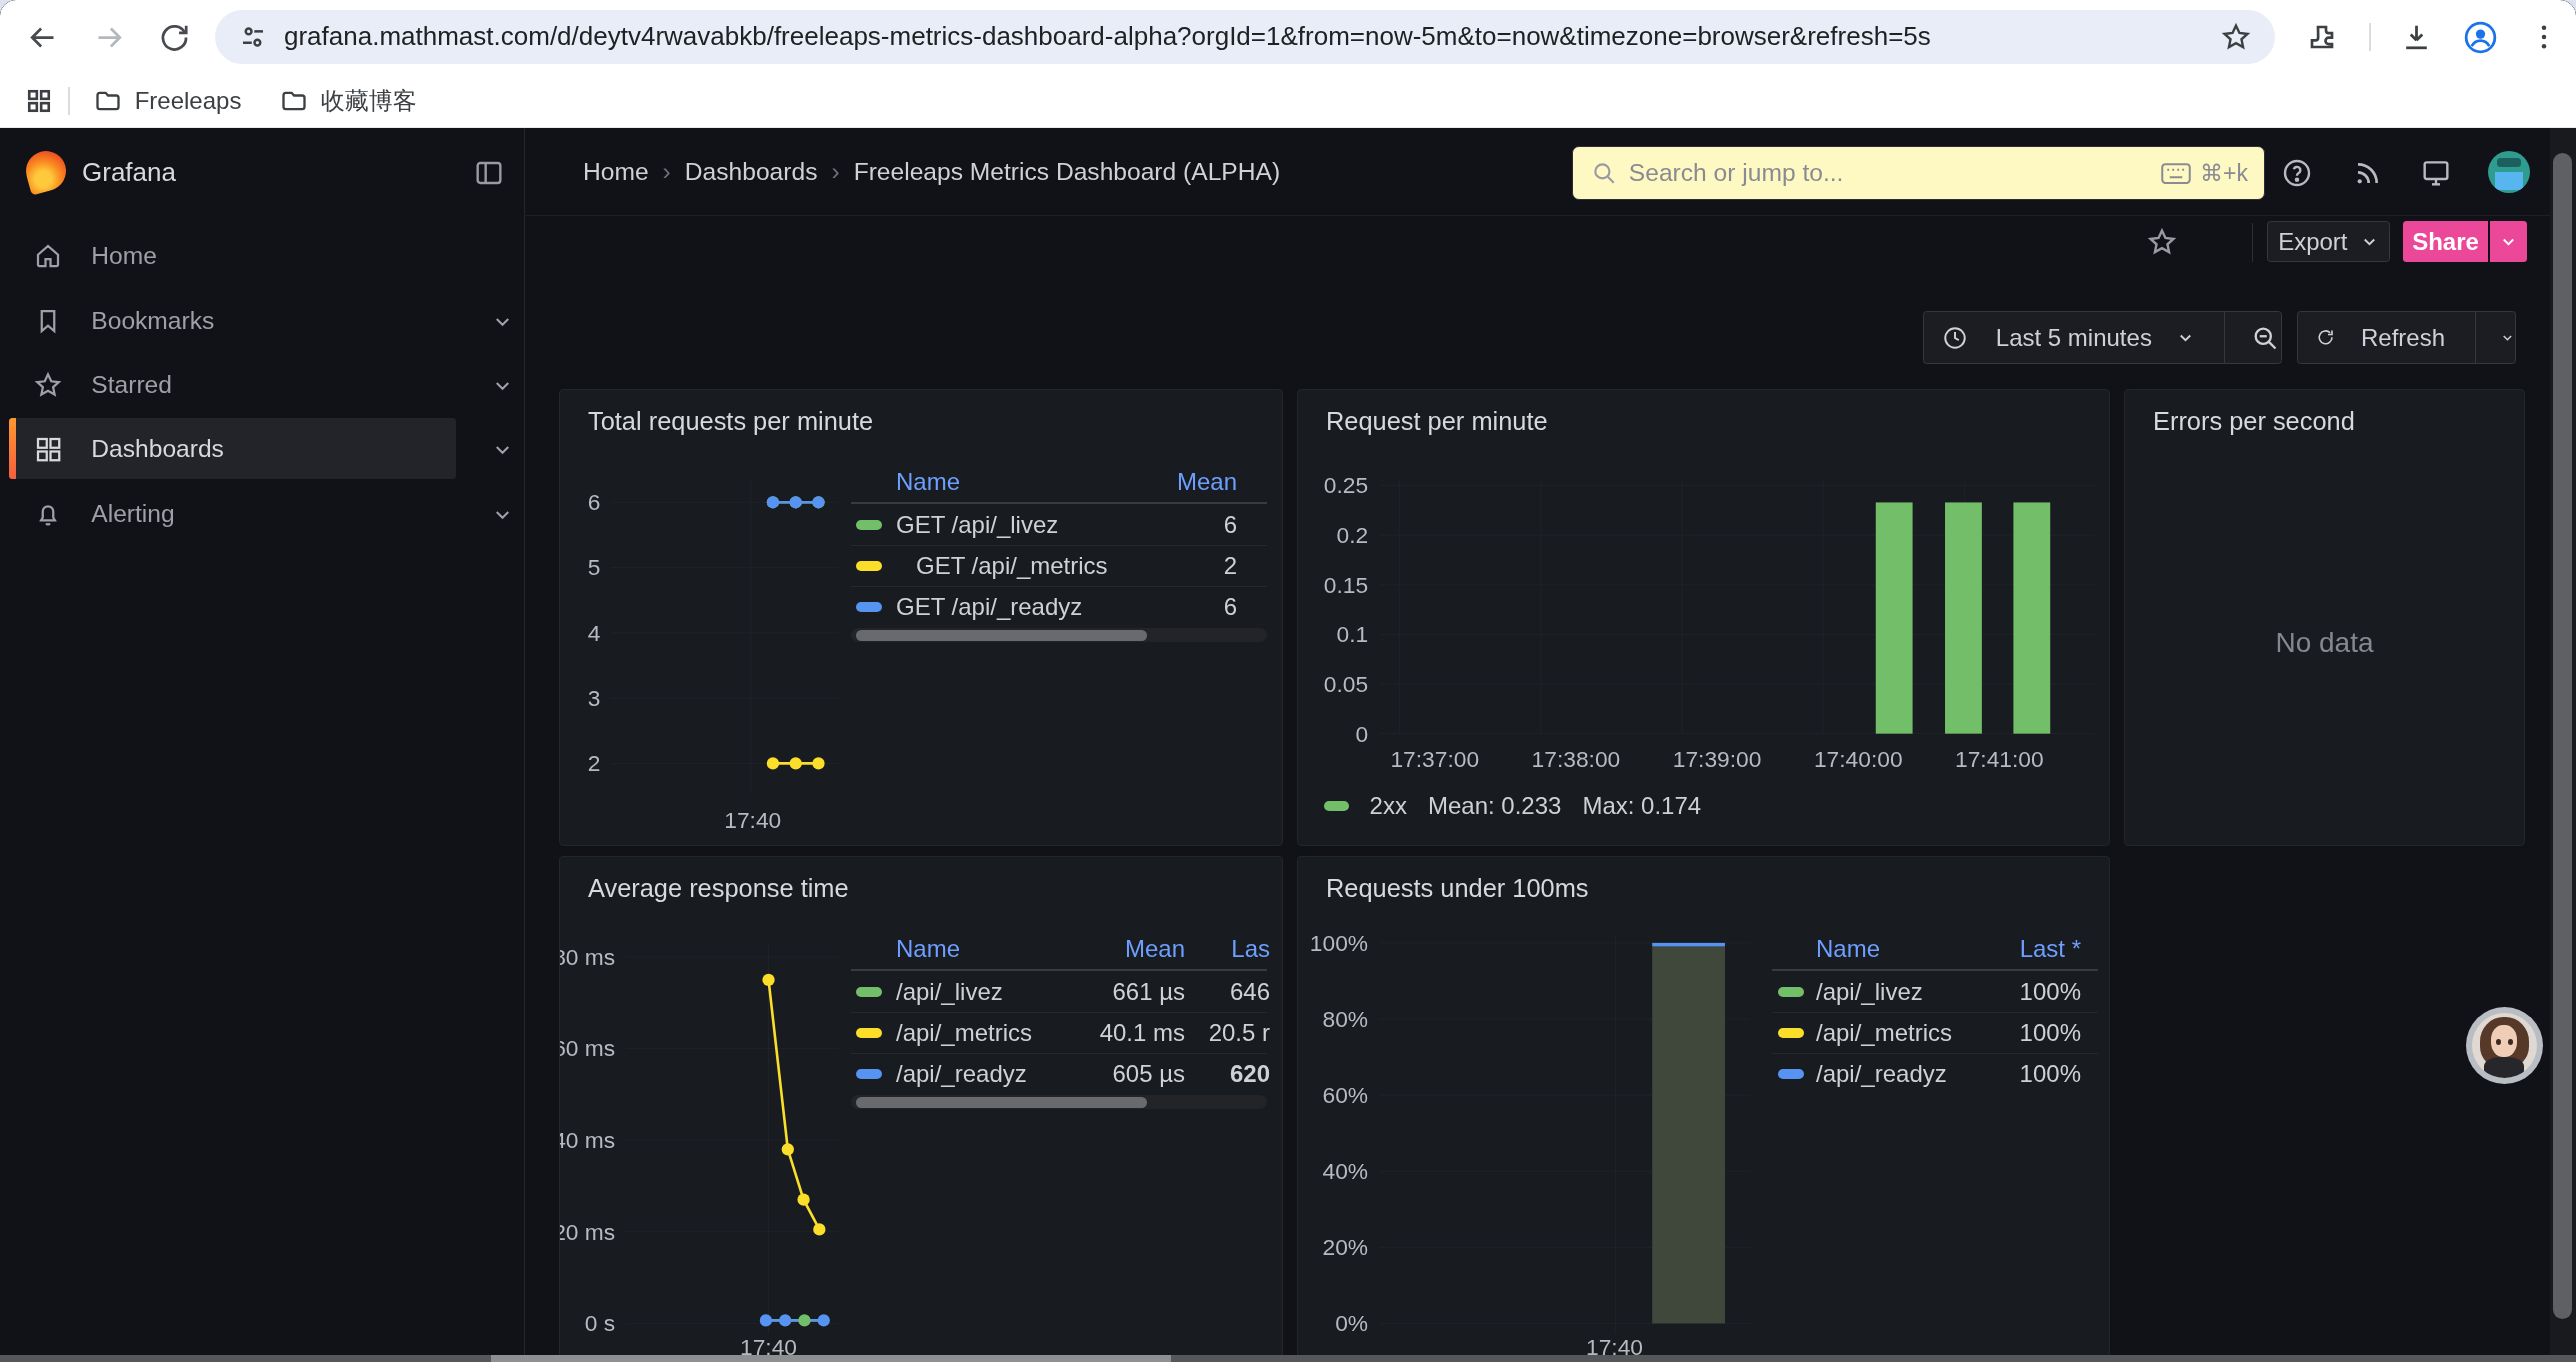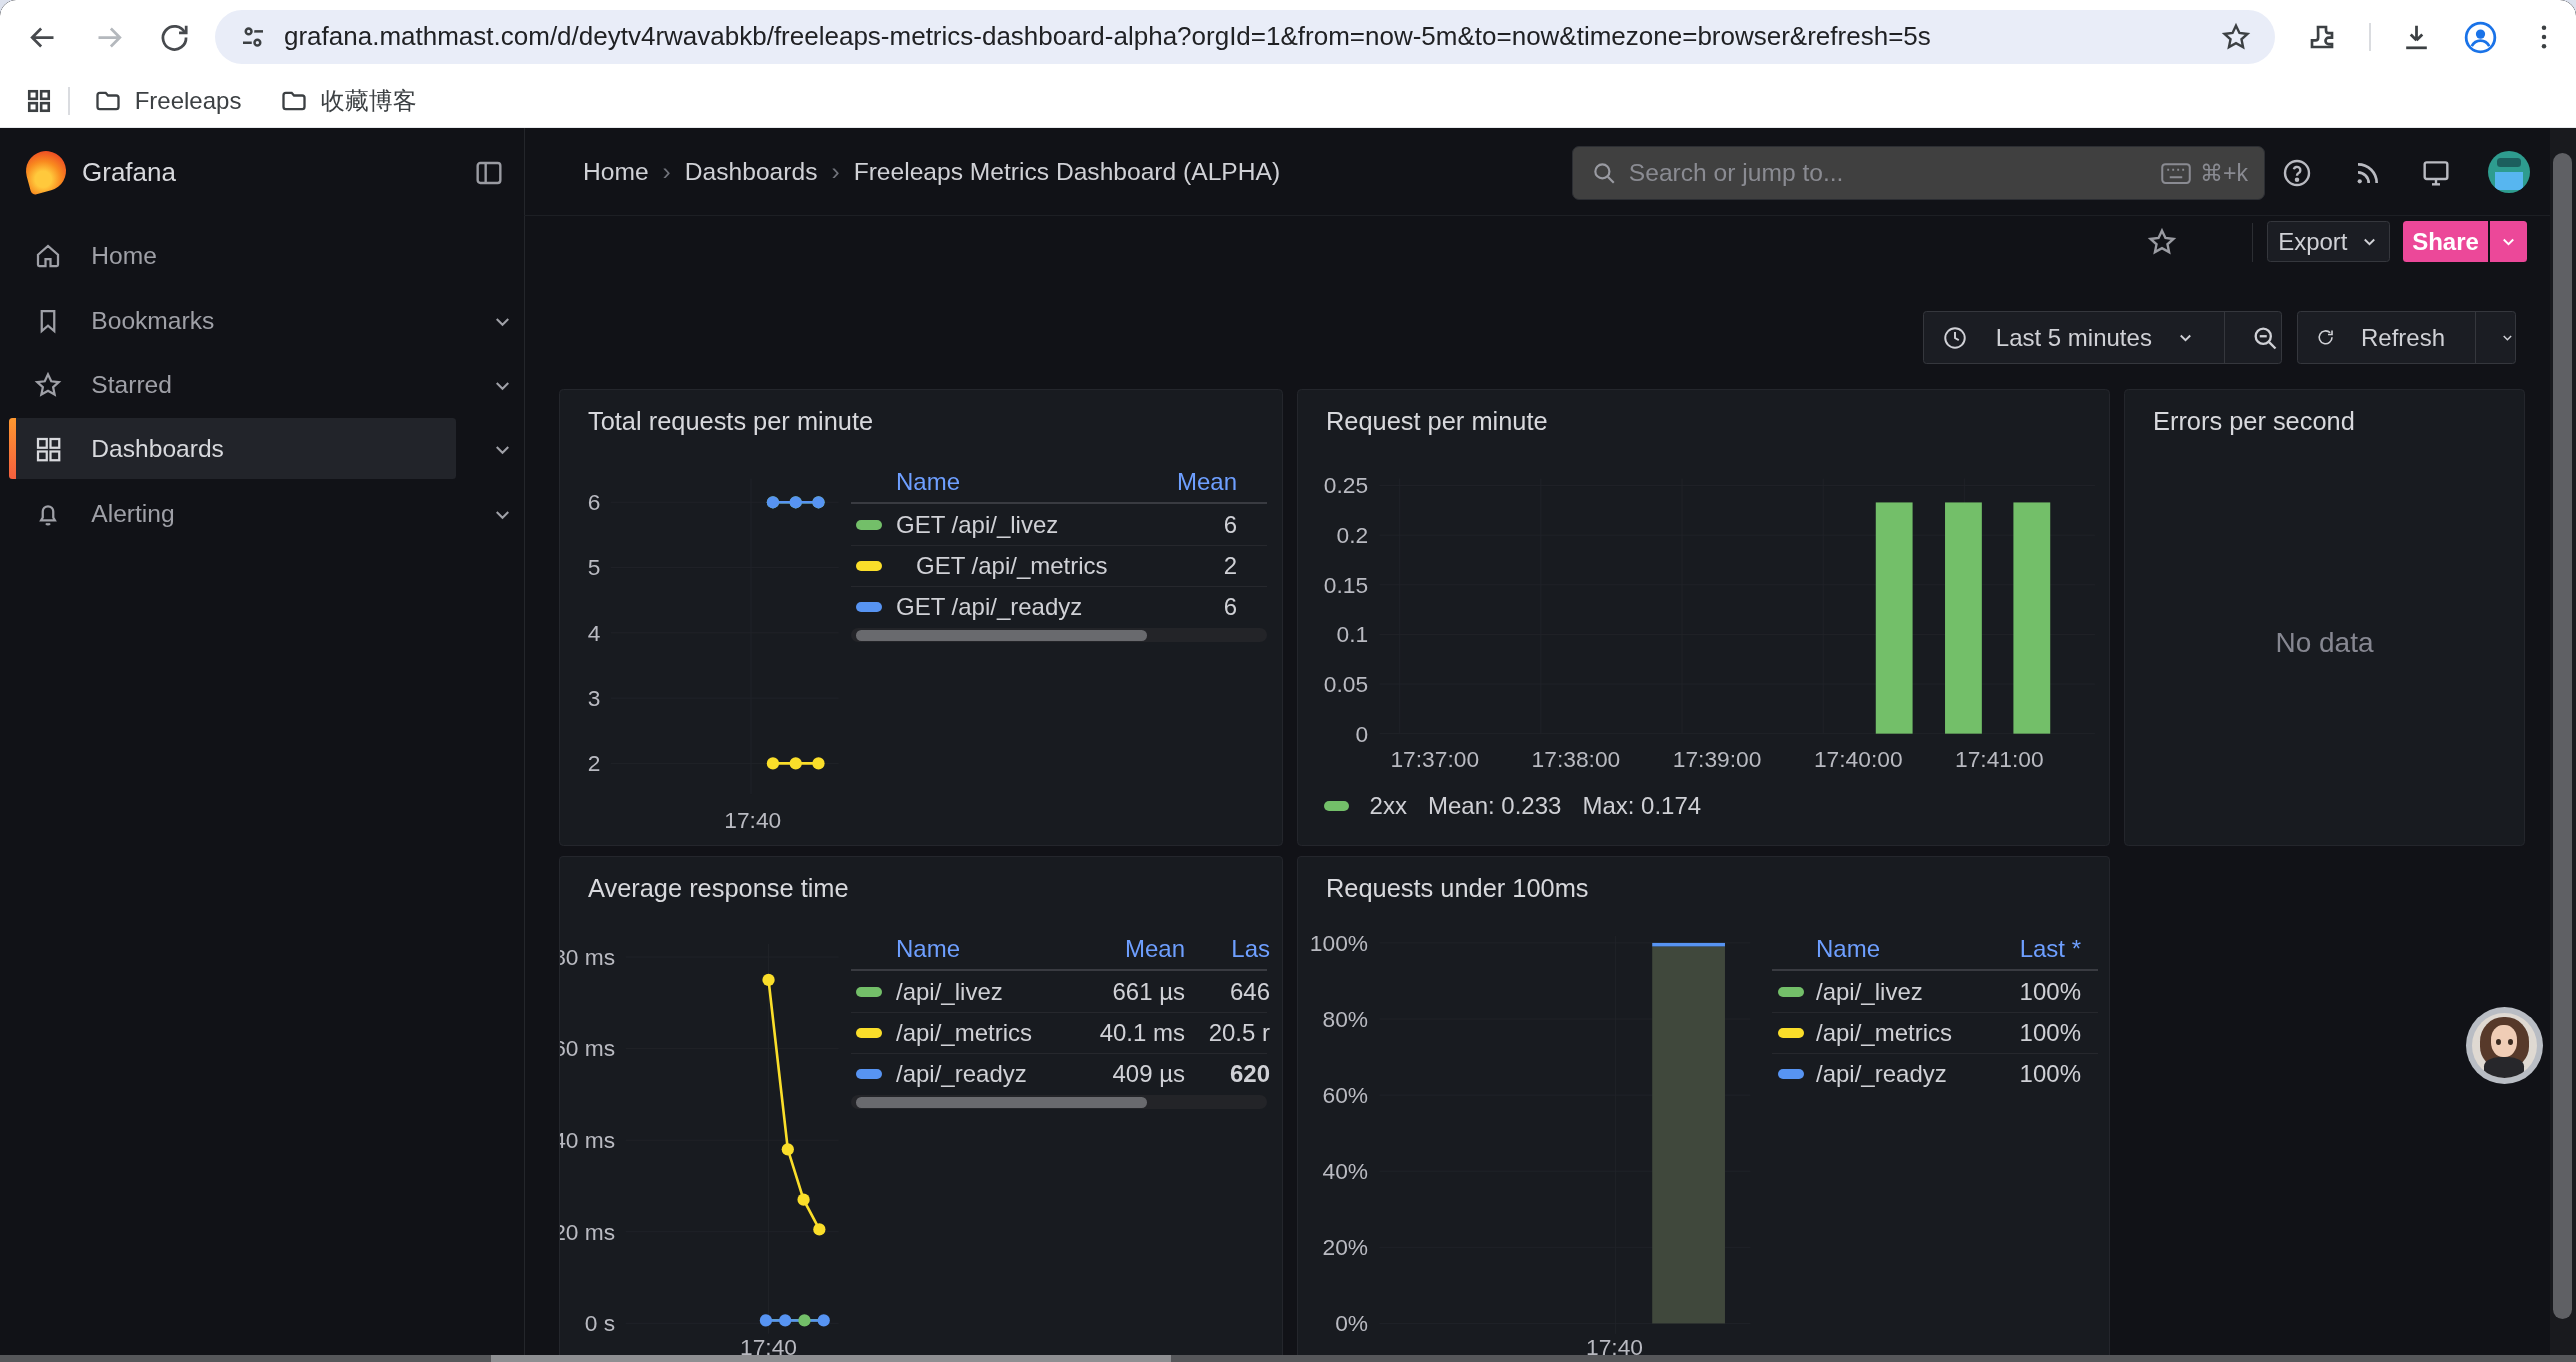--- a/index.html
+++ b/index.html
@@ -19,21 +19,21 @@
   .bm-chip span { font-size:24px; color:#3c4043; }
   .vdiv-light { width:1.8px; height:28px; background:#dadce0; margin:0 24.6px 0 16px; }
 
   
   .gf { left:0; top:128px; width:2576px; height:1235px; background:#111217; }
   .gf-divider-v { left:524px; top:128px; width:0.9px; height:1235px; background:#24262b; }
   .gf-header-border { left:524px; top:215px; width:2052px; height:0.9px; background:#1d1f24; }
   .brand { font-size:26px; color:#d8d9dd; font-weight:500; }
   .crumb { font-size:24.6px; color:#d0d1d6; cursor:pointer; white-space:nowrap; }
   .crumb-sep { font-size:24.6px; color:#70727a; padding:0 14px; }
-  .searchbox { left:1572px; top:146px; width:693px; height:54px; background:#404040; border:0.9px solid #2c2e33; border-radius:7px; display:flex; align-items:center; cursor:text; }
+  .searchbox { left:1572px; top:146px; width:693px; height:54px; background:#fef9c3; border:0.9px solid #2c2e33; border-radius:7px; display:flex; align-items:center; cursor:text; }
   .searchbox .ph { font-size:24.6px; color:#8a8b92; margin-left:12.3px; flex:1; }
   .kbd-hint { display:flex; align-items:center; gap:8.8px; margin-right:16px; color:#8a8b92; font-size:23px; }
   .icon-btn { display:flex; align-items:center; justify-content:center; cursor:pointer; }
 
   .nav-item { left:21px; width:482px; height:46px; display:flex; align-items:center; cursor:pointer; }
   .nav-item .lbl { font-size:24.6px; color:#9fa0a7; margin-left:28px; }
   .nav-item.active .lbl { color:#d8d9dd; }
   .nav-active-bg { left:8.8px; top:418px; width:447px; height:61px; background:#22242a; border-radius:3.5px; }
   .nav-active-bar { left:8.8px; top:418px; width:7px; height:61px; border-radius:3.5px 0 0 3.5px; background:linear-gradient(180deg,#ff9830,#f55f3e); }
   .nav-chevron { position:absolute; left:470px; }
@@ -416,21 +416,21 @@
       <div class="tbl-cell" style="left: 397px; top: 121px; width: 228px; text-align: right;">661 µs</div>
       <div class="tbl-cell" style="left: 482px; top: 121px; width: 228px; text-align: right;">646</div>
       <div class="tbl-line" style="left: 291px; top: 155px; width: 416px;"></div>
       <div class="pill" style="left: 296px; top: 171px; background: rgb(250, 222, 42);"></div>
       <div class="tbl-cell" style="left: 336px; top: 162px;">/api/_metrics</div>
       <div class="tbl-cell" style="left: 397px; top: 162px; width: 228px; text-align: right;">40.1 ms</div>
       <div class="tbl-cell" style="left: 482px; top: 162px; width: 228px; text-align: right;">20.5 r</div>
       <div class="tbl-line" style="left: 291px; top: 196px; width: 416px;"></div>
       <div class="pill" style="left: 296px; top: 212px; background: rgb(87, 148, 242);"></div>
       <div class="tbl-cell" style="left: 336px; top: 203px;">/api/_readyz</div>
-      <div class="tbl-cell" style="left: 397px; top: 203px; width: 228px; text-align: right;">409 µs</div>
+      <div class="tbl-cell" style="left: 397px; top: 203px; width: 228px; text-align: right;">605 µs</div>
       <div class="tbl-cell" style="left: 482px; top: 203px; width: 228px; text-align: right; font-weight: bold;">620</div>
       <div class="hscroll-track" style="left: 291px; top: 238px; width: 416px;"></div>
       <div class="hscroll-thumb" style="left: 296px; top: 240px; width: 291px;"></div>
     </div>
   <div class="abs panel" id="p4" style="left:1297px;top:856px;width:813px;height:507px;border-bottom:none;border-radius:4.4px 4.4px 0 0">
     <div class="ptitle">Requests under 100ms</div>
   <svg width="811" height="505" style="position: absolute; left: 0px; top: 0px;" viewBox="0 0 925 576">
         <line x1="93" y1="98" x2="516" y2="98" stroke="#212329" stroke-width="1"></line>
         <text x="80" y="107" text-anchor="end" font-size="26" fill="#b9bac1" font-family="Liberation Sans, sans-serif">100%</text>
         <line x1="93" y1="184.8" x2="516" y2="184.8" stroke="#212329" stroke-width="1"></line>

